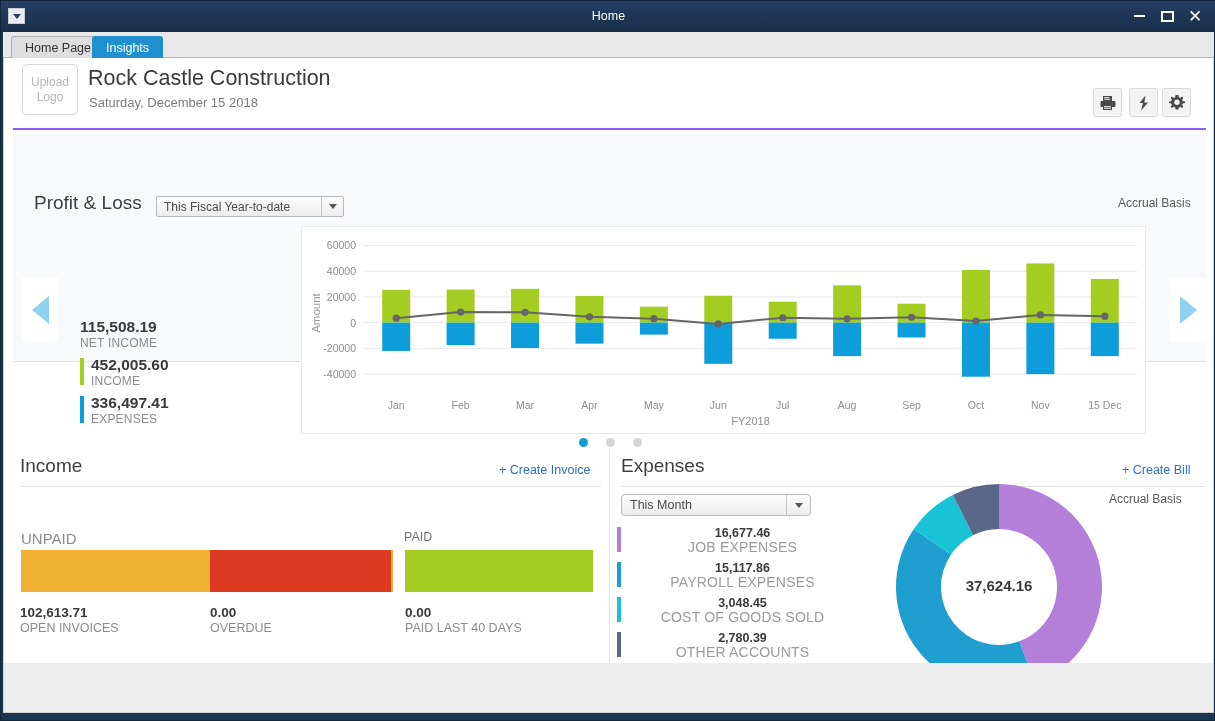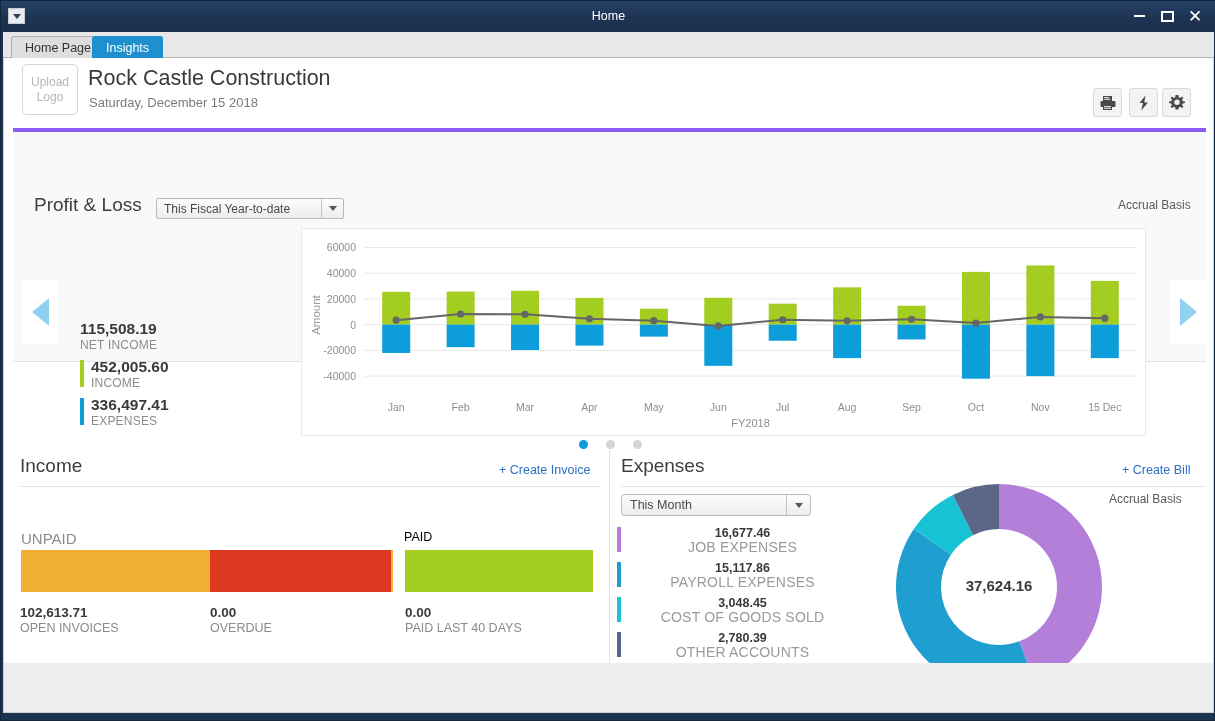--- a/index.html
+++ b/index.html
@@ -128,21 +128,21 @@
   }
   #print-button { left: 1089px; }
   #refresh-button { left: 1125px; }
   #settings-button { left: 1158px; }
 
   
   #pl-panel {
     position: absolute; left: 9px; top: 70px;
     width: 1193px; height: 234px;
     background: #f7f9fb;
-    border-top: 4px solid #8b5cf6;
+    border-top: 2px solid #8b5cf6;
     border-bottom: 1px solid #dfe4e9;
   }
   #pl-title {
     position: absolute; left: 21px; top: 62px;
     font-size: 19px; color: #3e3e3e;
   }
   #pl-range-select {
     position: absolute; left: 143px; top: 66px;
     width: 188px; height: 21px;
     background: linear-gradient(to bottom,#fdfdfd,#ececec);
@@ -242,21 +242,21 @@
   #income-divider {
     position: absolute; left: 16px; top: 36px;
     width: 581px; height: 1px; background: #e3e3e3;
   }
   #unpaid-label {
     position: absolute; left: 17px; top: 80px;
     font-size: 15px; color: #8b8b8b;
   }
   #paid-label {
     position: absolute; left: 400px; top: 80px;
-    font-size: 12.5px; color: #000000;
+    font-size: 12.5px; color: #737373;
   }
   #unpaid-bar {
     position: absolute; left: 17px; top: 100px;
     width: 372px; height: 42px;
     background: #efb034;
     display: flex;
   }
   #unpaid-overdue-seg {
     position: absolute; left: 189px; top: 0;
     width: 181px; height: 42px;

